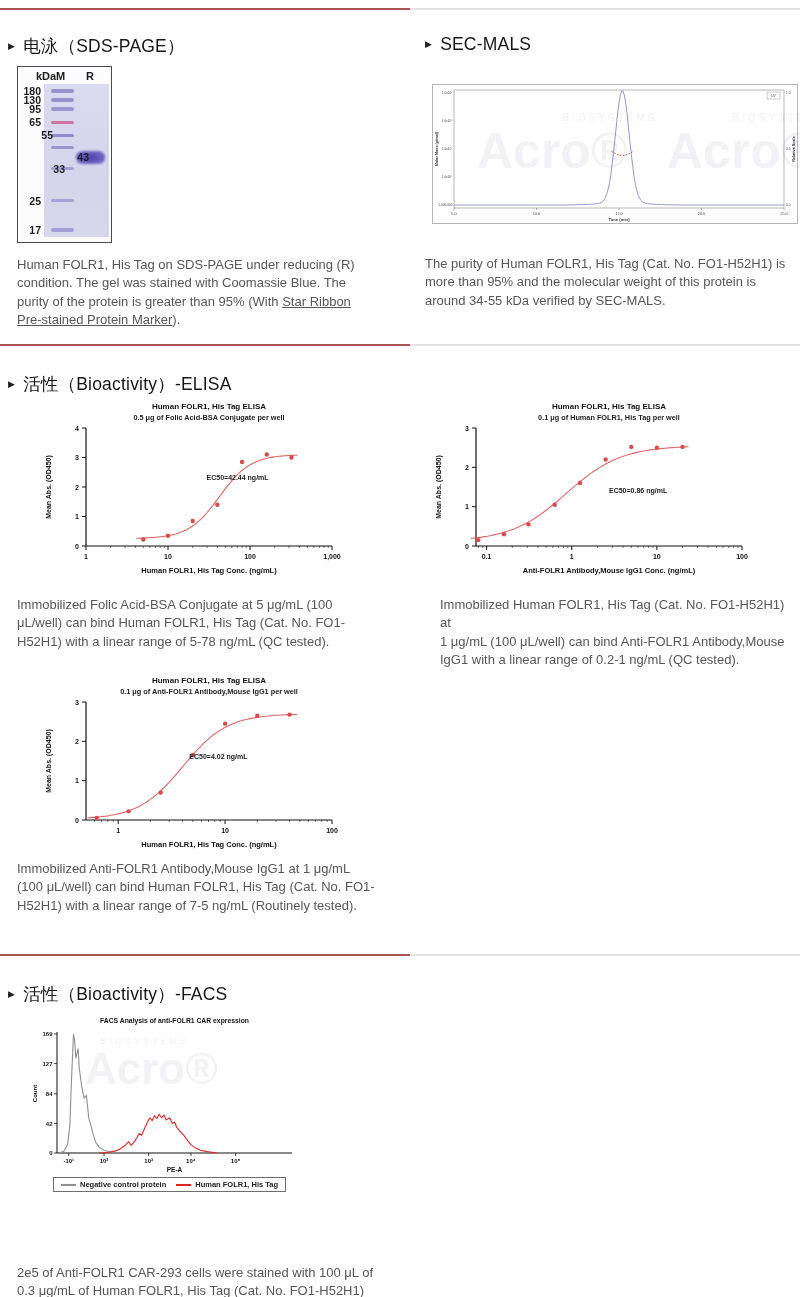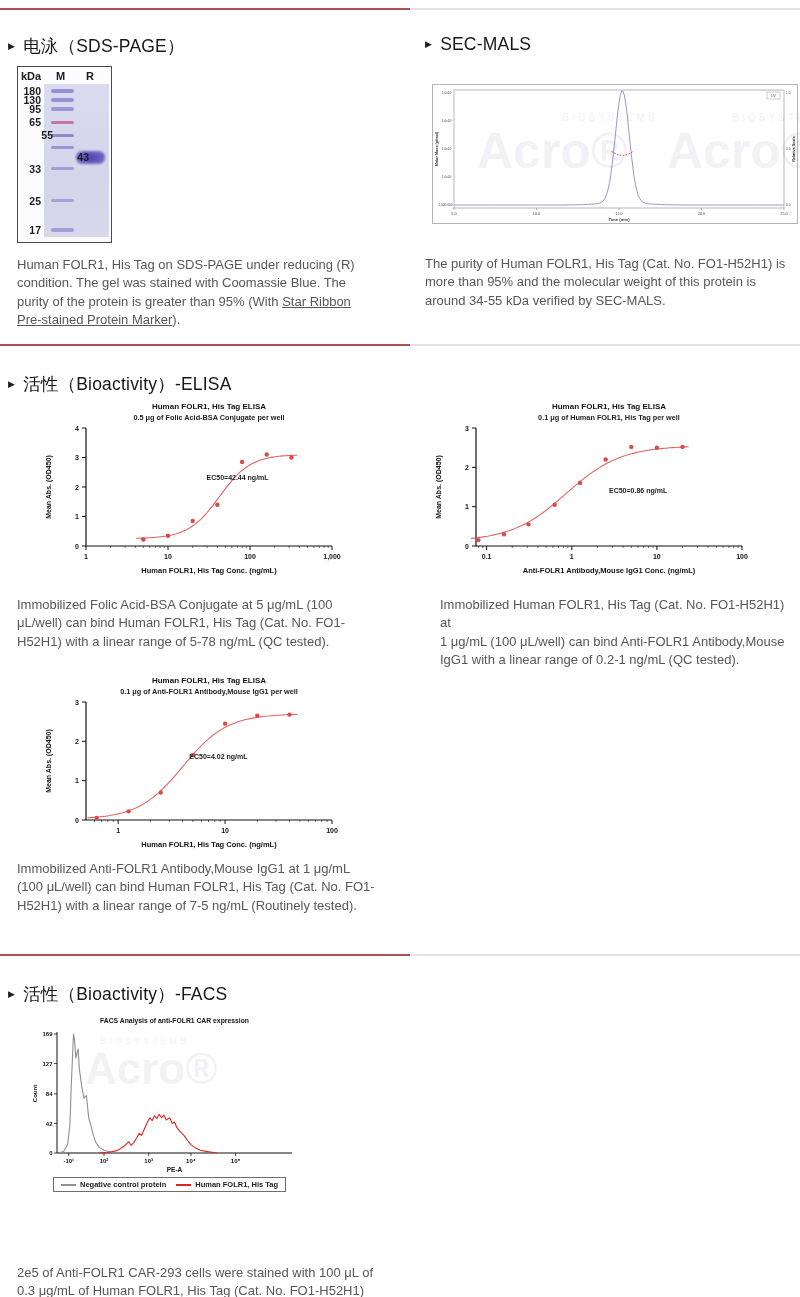--- a/index.html
+++ b/index.html
@@ -49,42 +49,42 @@
     <span class="tri">▶</span>
     <span>电泳（SDS-PAGE）</span>
   </div>
 
   <div class="section-header" style="left:425px;top:34px">
     <span class="tri">▶</span>
     <span>SEC-MALS</span>
   </div>
 
   <div class="gel-fig">
-    <span class="gel-head" style="left:3px">kDa</span>
+    <span class="gel-head" style="left:18px">kDa</span>
     <span class="gel-head" style="left:38px">M</span>
     <span class="gel-head" style="left:68px">R</span>
     <div class="gel-area">
         <div class="gel-band" style="top: 5.438px; background: rgb(151, 141, 206);"></div>
         <div class="gel-band" style="top: 14.465px; background: rgb(151, 141, 206);"></div>
         <div class="gel-band" style="top: 23.492px; background: rgb(156, 146, 209);"></div>
         <div class="gel-band" style="top: 36.65px; background: rgb(201, 113, 157);"></div>
         <div class="gel-band" style="top: 49.808px; background: rgb(143, 133, 203);"></div>
         <div class="gel-band" style="top: 61.742px; background: rgb(154, 144, 207);"></div>
         <div class="gel-band" style="top: 83.009px; background: rgb(165, 156, 214);"></div>
         <div class="gel-band" style="top: 115.139px; background: rgb(168, 159, 216);"></div>
         <div class="gel-band" style="top: 144.362px; background: rgb(162, 154, 213);"></div>
         <div class="gel-sample" style="top: 66.94px;"></div>
       </div>
   <div class="gel-label" style="top: 19.038px;">180</div>
       <div class="gel-label" style="top: 28.065px;">130</div>
       <div class="gel-label" style="top: 37.092px;">95</div>
       <div class="gel-label" style="top: 50.25px; text-align: right;">65</div>
       <div class="gel-label" style="top: 63.408px; margin-left: 12px;">55</div>
       <div class="gel-label" style="top: 85px; margin-left: 48px;">43</div>
-      <div class="gel-label" style="top: 96.609px;">33</div>
+      <div class="gel-label" style="top: 96.609px; padding-left: 24px;">33</div>
       <div class="gel-label" style="top: 128.739px;">25</div>
       <div class="gel-label" style="top: 157.962px;">17</div>
     </div>
 
   <div class="caption" style="left:17px;top:256px;width:366px"><span>Human FOLR1, His Tag on SDS-PAGE under reducing (R)
 condition. The gel was stained with Coomassie Blue. The
 purity of the protein is greater than 95% (With </span><span class="cap-link">Star Ribbon
 Pre-stained Protein Marker</span><span>).</span></div>
 
   <div class="figwrap" style="left:432px;top:84px">

